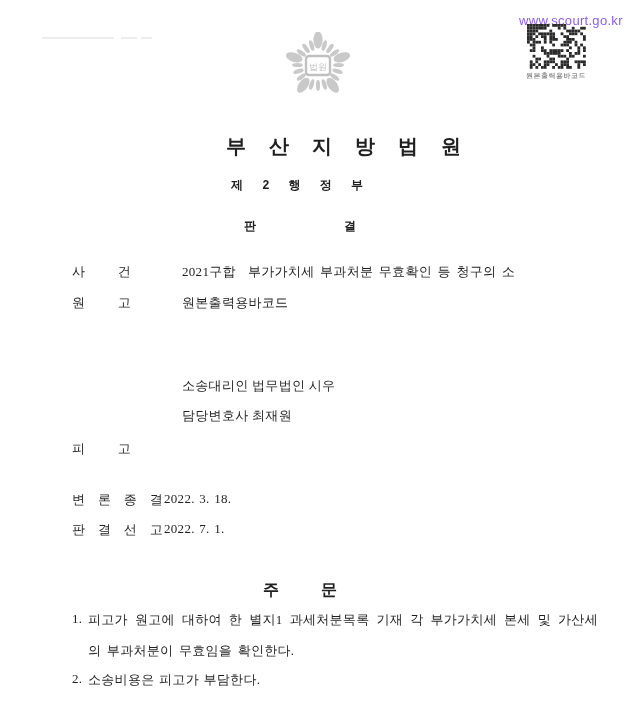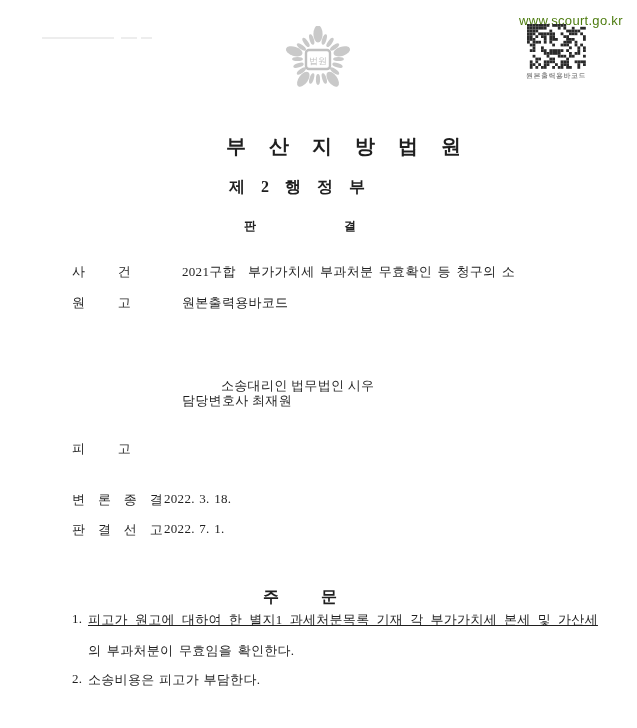--- a/index.html
+++ b/index.html
@@ -8,54 +8,54 @@
     font-family:"Liberation Serif","DejaVu Serif",serif;color:#1f1f1f;
     overflow:hidden;margin:0 auto;
   }
   .abs{position:absolute;}
   
   .faint-seg{position:absolute;top:37px;height:2px;background:#ededed;}
   .faint-a{left:42px;width:72px;}
   .faint-b{left:121px;width:16px;}
   .faint-c{left:141px;width:11px;}
   
-  .emblem{left:276px;top:26px;width:84px;height:68px;}
+  .emblem{left:276px;top:32px;width:84px;height:68px;}
   
   .qr-url{left:519px;top:13px;width:72px;text-align:center;font-size:7px;
-    font-family:"Liberation Sans","DejaVu Sans",sans-serif;color:#4d7c0f;letter-spacing:0.2px;}
+    font-family:"Liberation Sans","DejaVu Sans",sans-serif;color:#8b5cf6;letter-spacing:0.2px;}
   .qr{left:527px;top:24px;width:59px;height:45px;}
   .qr-caption{left:523px;top:71px;width:66px;text-align:center;font-size:7px;
     font-family:"Liberation Sans","DejaVu Sans",sans-serif;color:#555;letter-spacing:0.5px;}
   
   .heading{left:0;width:600px;text-align:center;font-weight:bold;white-space:nowrap;}
   .court{top:133px;font-size:20px;letter-spacing:9px;margin-left:48px;}
-  .division{top:177px;font-size:16px;letter-spacing:6px;}
+  .division{top:177px;font-size:12px;letter-spacing:6px;font-family:Liberation Mono, monospace;}
   .judg{top:218px;font-size:12px;}
   .judg .gap{display:inline-block;width:88px;}
-  .order-head{top:580px;font-size:16px;margin-top:7px;}
+  .order-head{top:580px;font-size:16px;}
   .order-head .gap{display:inline-block;width:42px;}
   
   .body-text{font-size:13px;letter-spacing:0.3px;white-space:nowrap;}
   .lbl2{left:72px;width:59px;display:flex;justify-content:space-between;}
   .lbl4{left:72px;width:91px;display:flex;justify-content:space-between;}
   .val{left:182px;}
   .case-name{left:248px;word-spacing:2px;}
   .dateval{left:164px;word-spacing:1px;}
   .r-case{top:263px;}
   .r-plaintiff{top:294px;}
-  .r-att1{top:377px;margin-left:39px;}
-  .r-att2{top:392px;}
+  .r-att1{top:377px;}
+  .r-att2{top:407px;}
   .r-defendant{top:440px;}
   .r-closing{top:491px;}
   .r-sentencing{top:521px;}
   
   .ol-no{left:72px;}
   .ol-tx{left:88px;}
   .ol1{top:611px;}
-  .ol1 .ol-tx{word-spacing:3.5px;text-decoration:underline;}
+  .ol1 .ol-tx{word-spacing:3.5px;}
   .ol2{top:642px;word-spacing:2px;}
   .ol3{top:671px;word-spacing:1px;}
 </style>
 </head>
 <body>
 
 <div class="page">
 
   <div class="faint-seg faint-a"></div>
   <div class="faint-seg faint-b"></div>

